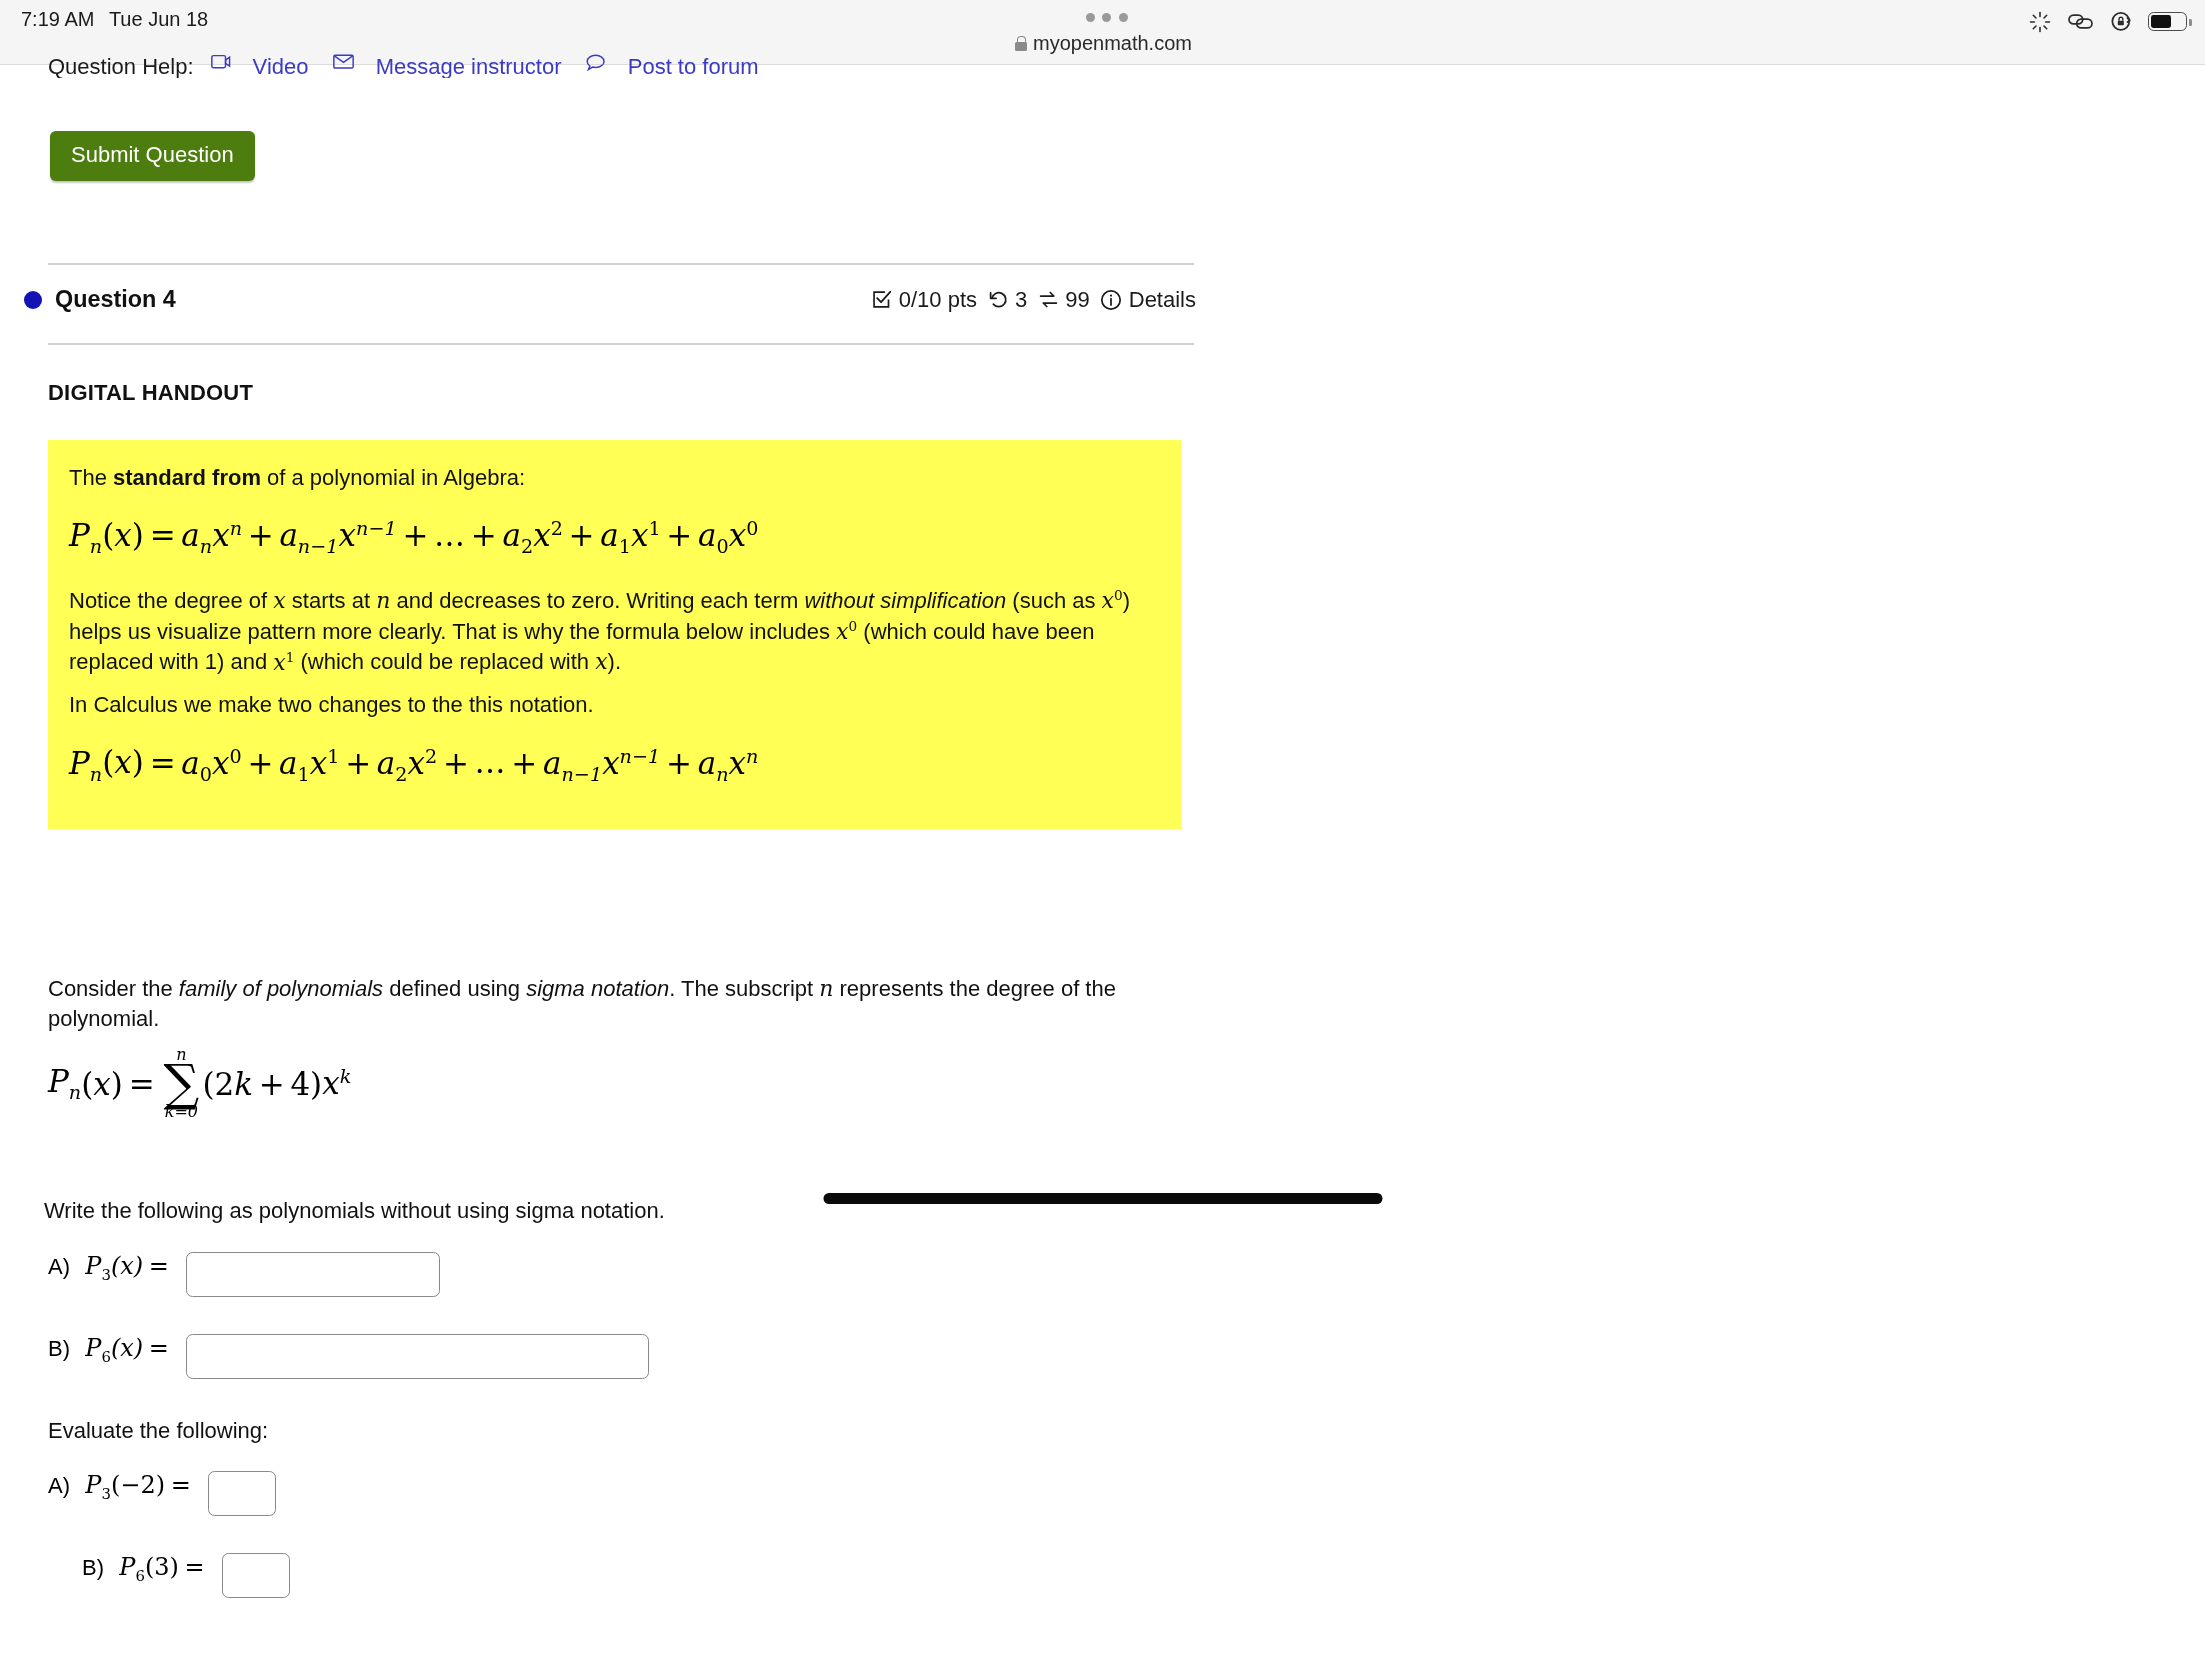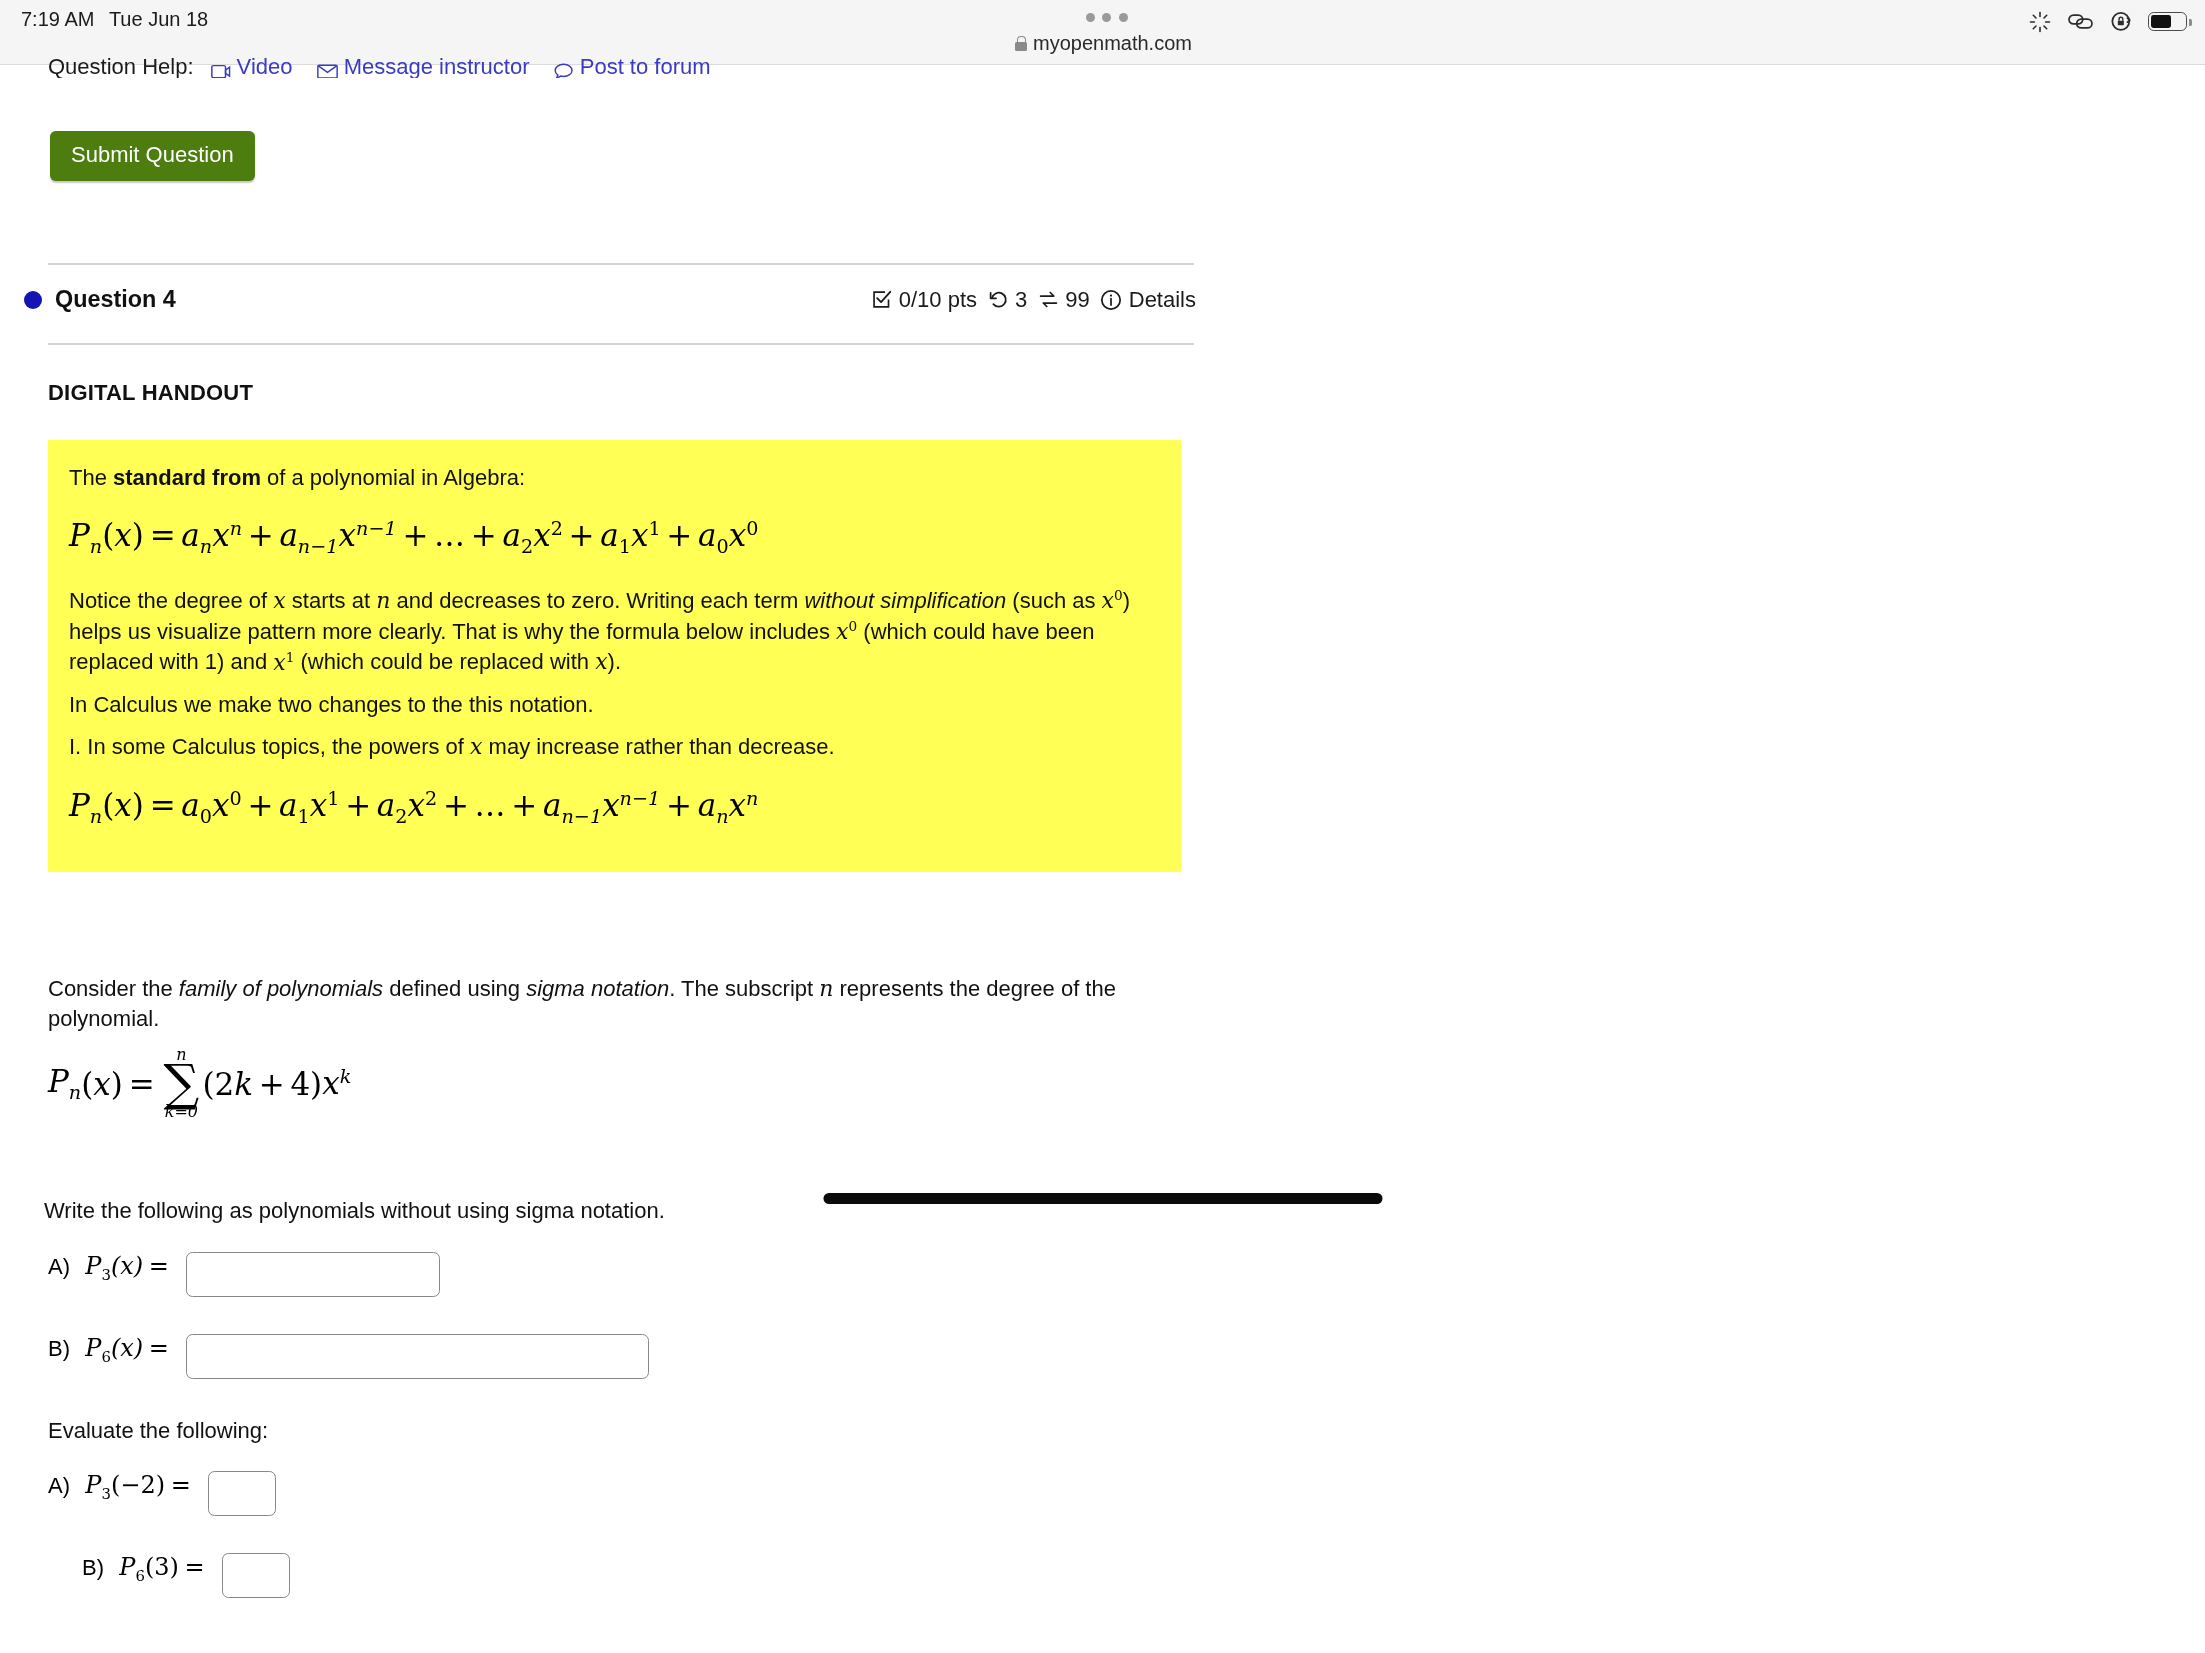--- a/index.html
+++ b/index.html
@@ -60,21 +60,21 @@
 
   .help-row {
     display: flex; align-items: center; gap: 9.7px;
     font-size: 22px; color: #1b1b1b;
     font-family: "Liberation Sans", sans-serif;
     white-space: nowrap;
   }
   .help-row .label { font-weight: 400; margin-right: 8px; }
   .help-link {
     color: #3a3ac4; text-decoration: none;
-    display: inline-flex; align-items: flex-end; gap: 6px;
+    display: inline-flex; align-items: flex-start; gap: 22px;
     margin-right: 14.5px;
   }
   .clipped-help {
     position: absolute; left: 48px; top: -11.3px;
     overflow: hidden; height: 24px;
   }
 
   .submit-btn {
     position: absolute; left: 50px; top: 66px;
     background: #4d7c0f; color: #fff; border: none;
@@ -300,23 +300,20 @@
       <div class="mathrow big">
         <span class="m">P<sub class="e">n</sub></span><span class="mn">(</span><span class="m">x</span><span class="mn">)</span><span class="op">=</span><span class="m">a<sub class="e">n</sub>x<sup class="e">n</sup></span><span class="op">+</span><span class="m">a<sub class="e">n−1</sub>x<sup class="e">n−1</sup></span><span class="op">+</span><span class="mn">…</span><span class="op">+</span><span class="m">a<sub class="en">2</sub>x<sup class="en">2</sup></span><span class="op">+</span><span class="m">a<sub class="en">1</sub>x<sup class="en">1</sup></span><span class="op">+</span><span class="m">a<sub class="en">0</sub>x<sup class="en">0</sup></span>
       </div>
 
       <p>
         <span>Notice the degree of </span><span class="m">x</span><span> starts at </span><span class="m">n</span><span> and decreases to zero. Writing each term </span><i>without simplification</i><span> (such as </span><span class="m">x<sup class="en">0</sup></span><span>) helps us visualize pattern more clearly. That is why the formula below includes </span><span class="m">x<sup class="en">0</sup></span><span> (which could have been replaced with 1) and </span><span class="m">x<sup class="en">1</sup></span><span> (which could be replaced with </span><span class="m">x</span><span>).</span>
       </p>
 
       <p>In Calculus we make two changes to the this notation.</p>
 
-      <p>
-        <span>I. In some Calculus topics, the powers of </span><span class="m">x</span><span> may increase rather than decrease.</span>
-      </p>
 
       <div class="mathrow big">
         <span class="m">P<sub class="e">n</sub></span><span class="mn">(</span><span class="m">x</span><span class="mn">)</span><span class="op">=</span><span class="m">a<sub class="en">0</sub>x<sup class="en">0</sup></span><span class="op">+</span><span class="m">a<sub class="en">1</sub>x<sup class="en">1</sup></span><span class="op">+</span><span class="m">a<sub class="en">2</sub>x<sup class="en">2</sup></span><span class="op">+</span><span class="mn">…</span><span class="op">+</span><span class="m">a<sub class="e">n−1</sub>x<sup class="e">n−1</sup></span><span class="op">+</span><span class="m">a<sub class="e">n</sub>x<sup class="e">n</sup></span>
       </div>
 
     </div>
 
     <p class="body-p" style="left:48px; top:909px; width:1130px;">
       <span>Consider the </span><i>family of polynomials</i><span> defined using </span><i>sigma notation</i><span>. The subscript </span><span class="m">n</span><span> represents the degree of the polynomial.</span>
     </p>

